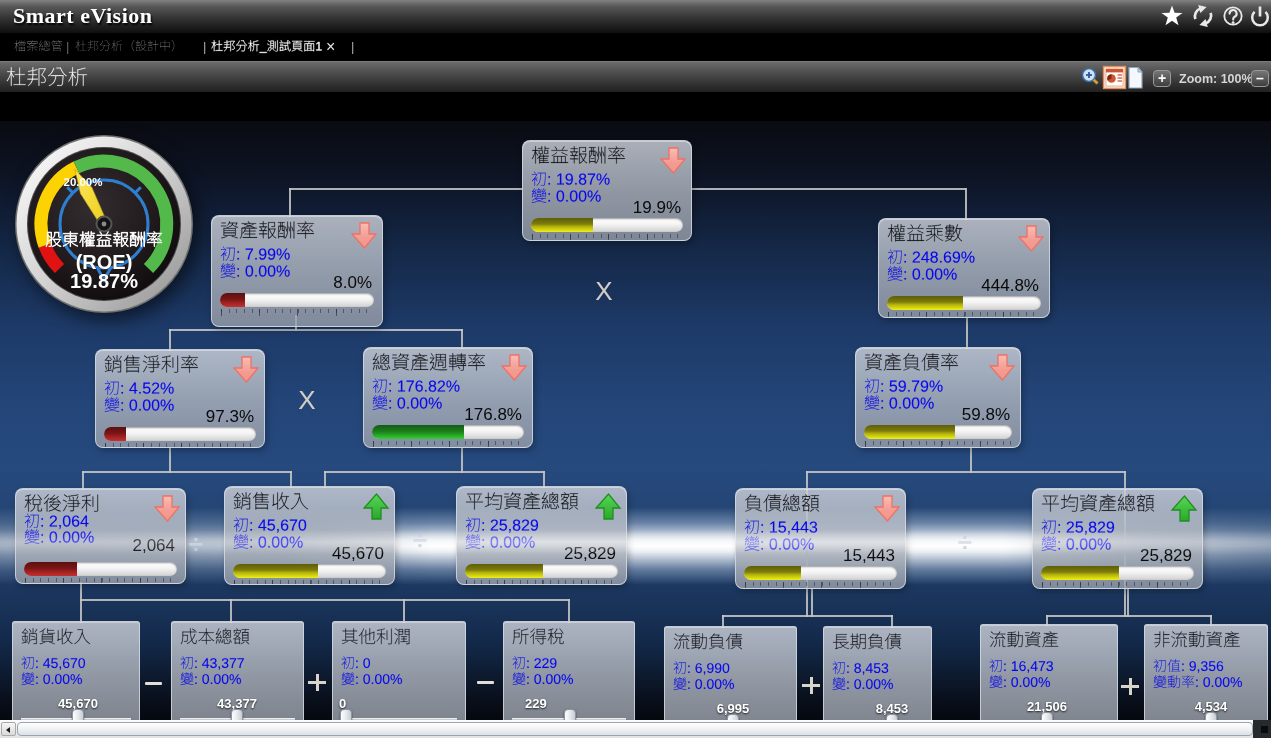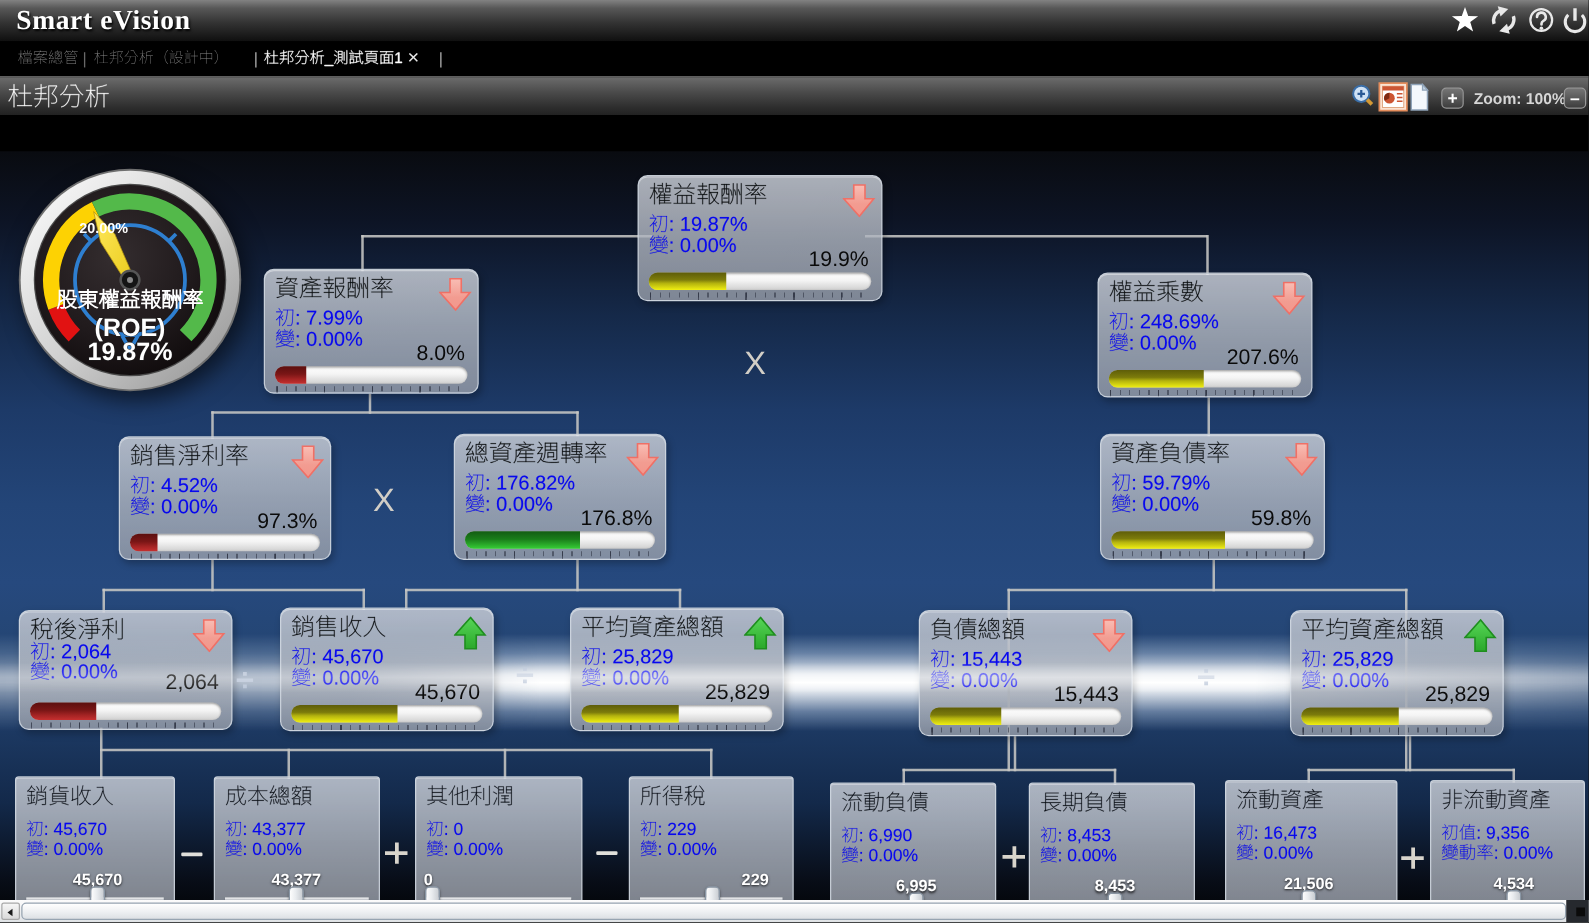--- a/index.html
+++ b/index.html
@@ -335,21 +335,21 @@
         <use href="#c76ca" x="3000"></use>
         <use href="#c5831" x="4000"></use>
         <use href="#c916c" x="5000"></use>
         <use href="#c7387" x="6000"></use>
       </g>
 <g font-weight="bold" fill="#fff" text-anchor="middle" font-family="Liberation Sans, sans-serif" stroke="#222" stroke-width="0.7" paint-order="stroke">
 <text x="92" y="137" font-size="20">(ROE)</text>
 <text x="92" y="156" font-size="20">19.87%</text>
 </g>
 </svg>
-<div class="bx" style="left:510px;top:19px;width:196px;height:101px">
+<div class="bx" style="left:522px;top:19px;width:170px;height:101px">
 <svg class="vt" style="left:8px;top:5px" width="96" height="25">
         <g fill="#0e1013" stroke="#0e1013" stroke-width="10" transform="translate(0,16.1) scale(0.019000,-0.019000)">
           <use href="#c6b0a" x="0"></use>
           <use href="#c76ca" x="1000"></use>
           <use href="#c5831" x="2000"></use>
           <use href="#c916c" x="3000"></use>
           <use href="#c7387" x="4000"></use>
         </g>
       </svg>
       <svg class="ar" width="27" height="27" viewBox="0 0 27 27">
@@ -377,21 +377,21 @@
           <use href="#L30" x="2946"></use>
           <use href="#L25" x="3502"></use>
         </g>
       </svg>
 <div class="vv">19.9%</div>
 <div class="bar">
         <i class="fl ol" style="width:62px"></i>
       </div>
 <div class="ru"></div>
     </div>
-<div class="bx" style="left:211px;top:94px;width:172px;height:100px">
+<div class="bx" style="left:211px;top:94px;width:172px;height:112px">
 <svg class="vt" style="left:8px;top:5px" width="96" height="25">
         <g fill="#0e1013" stroke="#0e1013" stroke-width="10" transform="translate(0,16.1) scale(0.019000,-0.019000)">
           <use href="#c8cc7" x="0"></use>
           <use href="#c7522" x="1000"></use>
           <use href="#c5831" x="2000"></use>
           <use href="#c916c" x="3000"></use>
           <use href="#c7387" x="4000"></use>
         </g>
       </svg>
       <svg class="ar" width="27" height="27" viewBox="0 0 27 27">
@@ -454,21 +454,21 @@
         <g fill="#0909ef" stroke="#0909ef" stroke-width="7" transform="translate(0,13.6) scale(0.016000,-0.016000)">
           <use href="#c8b8a" x="0"></use>
           <use href="#L3a" x="1000"></use>
           <use href="#L30" x="1556"></use>
           <use href="#L2e" x="2112"></use>
           <use href="#L30" x="2390"></use>
           <use href="#L30" x="2946"></use>
           <use href="#L25" x="3502"></use>
         </g>
       </svg>
-<div class="vv">207.6%</div>
+<div class="vv">444.8%</div>
 <div class="bar">
         <i class="fl ol" style="width:76px"></i>
       </div>
 <div class="ru"></div>
     </div>
 <div class="bx" style="left:95px;top:228px;width:170px;height:99px">
 <svg class="vt" style="left:8px;top:5px" width="96" height="25">
         <g fill="#0e1013" stroke="#0e1013" stroke-width="10" transform="translate(0,16.1) scale(0.019000,-0.019000)">
           <use href="#c92b7" x="0"></use>
           <use href="#c552e" x="1000"></use>
@@ -545,21 +545,21 @@
           <use href="#L30" x="2946"></use>
           <use href="#L25" x="3502"></use>
         </g>
       </svg>
 <div class="vv">176.8%</div>
 <div class="bar">
         <i class="fl gr" style="width:92px"></i>
       </div>
 <div class="ru"></div>
     </div>
-<div class="bx" style="left:880px;top:226px;width:180px;height:101px">
+<div class="bx" style="left:855px;top:226px;width:166px;height:101px">
 <svg class="vt" style="left:8px;top:5px" width="96" height="25">
         <g fill="#0e1013" stroke="#0e1013" stroke-width="10" transform="translate(0,16.1) scale(0.019000,-0.019000)">
           <use href="#c8cc7" x="0"></use>
           <use href="#c7522" x="1000"></use>
           <use href="#c8ca0" x="2000"></use>
           <use href="#c50b5" x="3000"></use>
           <use href="#c7387" x="4000"></use>
         </g>
       </svg>
       <svg class="ar" width="27" height="27" viewBox="0 0 27 27">
@@ -926,21 +926,21 @@
         <g fill="#0909ef" stroke="#0909ef" stroke-width="7" transform="translate(0,11.9) scale(0.014000,-0.014000)">
           <use href="#c8b8a" x="0"></use>
           <use href="#L3a" x="1000"></use>
           <use href="#L30" x="1556"></use>
           <use href="#L2e" x="2112"></use>
           <use href="#L30" x="2390"></use>
           <use href="#L30" x="2946"></use>
           <use href="#L25" x="3502"></use>
         </g>
       </svg>
-<div class="lab" style="left:21px;width:90px;text-align:right">229</div>
+<div class="lab" style="left:21px;width:90px;text-align:left">229</div>
 <div class="tr"></div>
 <div class="th" style="left:60px"></div>
     </div>
 <div class="sb" style="left:664px;top:505px;width:133px;height:111px">
 <svg class="vt" style="left:8px;top:6px" width="71" height="23">
         <g fill="#10141a" stroke="#10141a" stroke-width="10" transform="translate(0,14.9) scale(0.017500,-0.017500)">
           <use href="#c6d41" x="0"></use>
           <use href="#c52d5" x="1000"></use>
           <use href="#c8ca0" x="2000"></use>
           <use href="#c50b5" x="3000"></use>
@@ -965,21 +965,21 @@
           <use href="#L2e" x="2112"></use>
           <use href="#L30" x="2390"></use>
           <use href="#L30" x="2946"></use>
           <use href="#L25" x="3502"></use>
         </g>
       </svg>
 <div class="lab" style="left:23px;width:90px;text-align:center">6,995</div>
 <div class="tr"></div>
 <div class="th" style="left:62px"></div>
     </div>
-<div class="sb" style="left:823px;top:505px;width:133px;height:111px">
+<div class="sb" style="left:823px;top:505px;width:109px;height:111px">
 <svg class="vt" style="left:8px;top:6px" width="71" height="23">
         <g fill="#10141a" stroke="#10141a" stroke-width="10" transform="translate(0,14.9) scale(0.017500,-0.017500)">
           <use href="#c9577" x="0"></use>
           <use href="#c671f" x="1000"></use>
           <use href="#c8ca0" x="2000"></use>
           <use href="#c50b5" x="3000"></use>
         </g>
       </svg>
       <svg class="vt" style="left:8px;top:34px" width="58" height="19">
         <g fill="#0909ef" stroke="#0909ef" stroke-width="7" transform="translate(0,11.9) scale(0.014000,-0.014000)">

